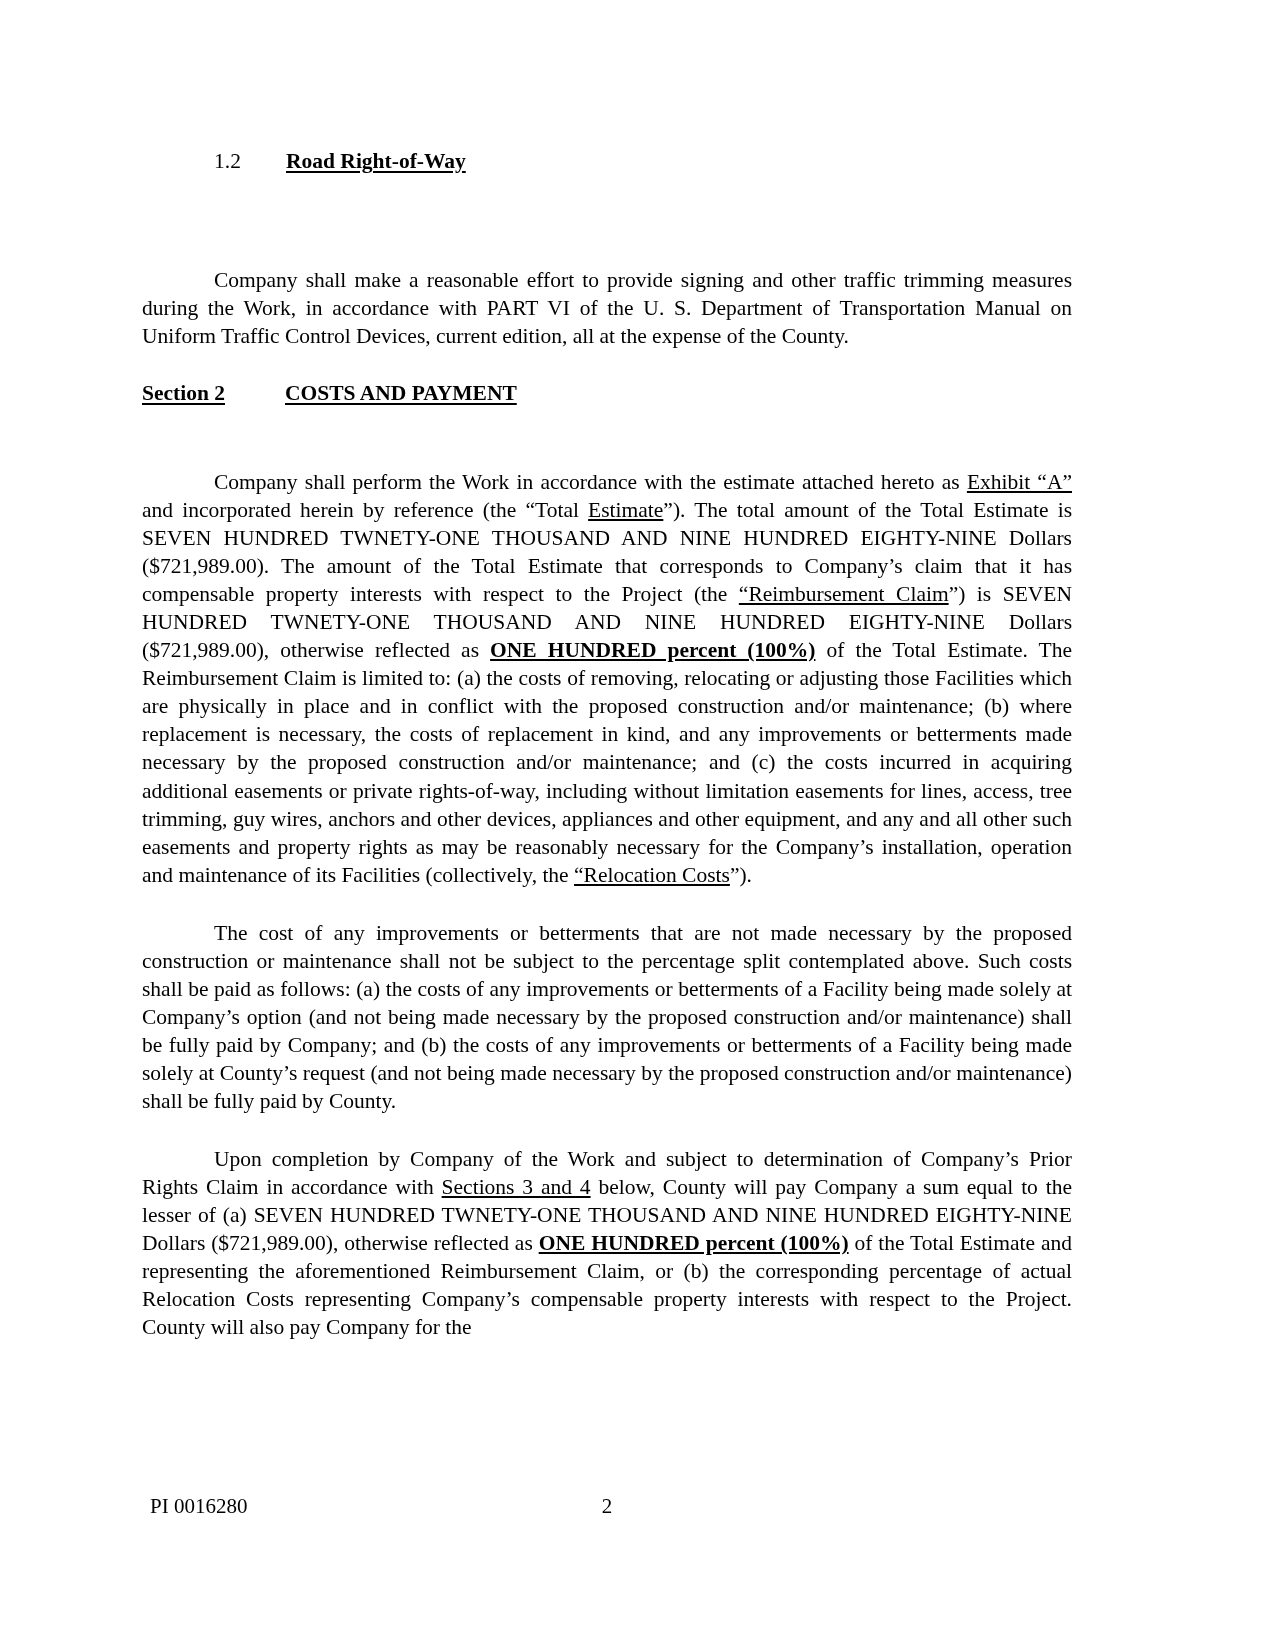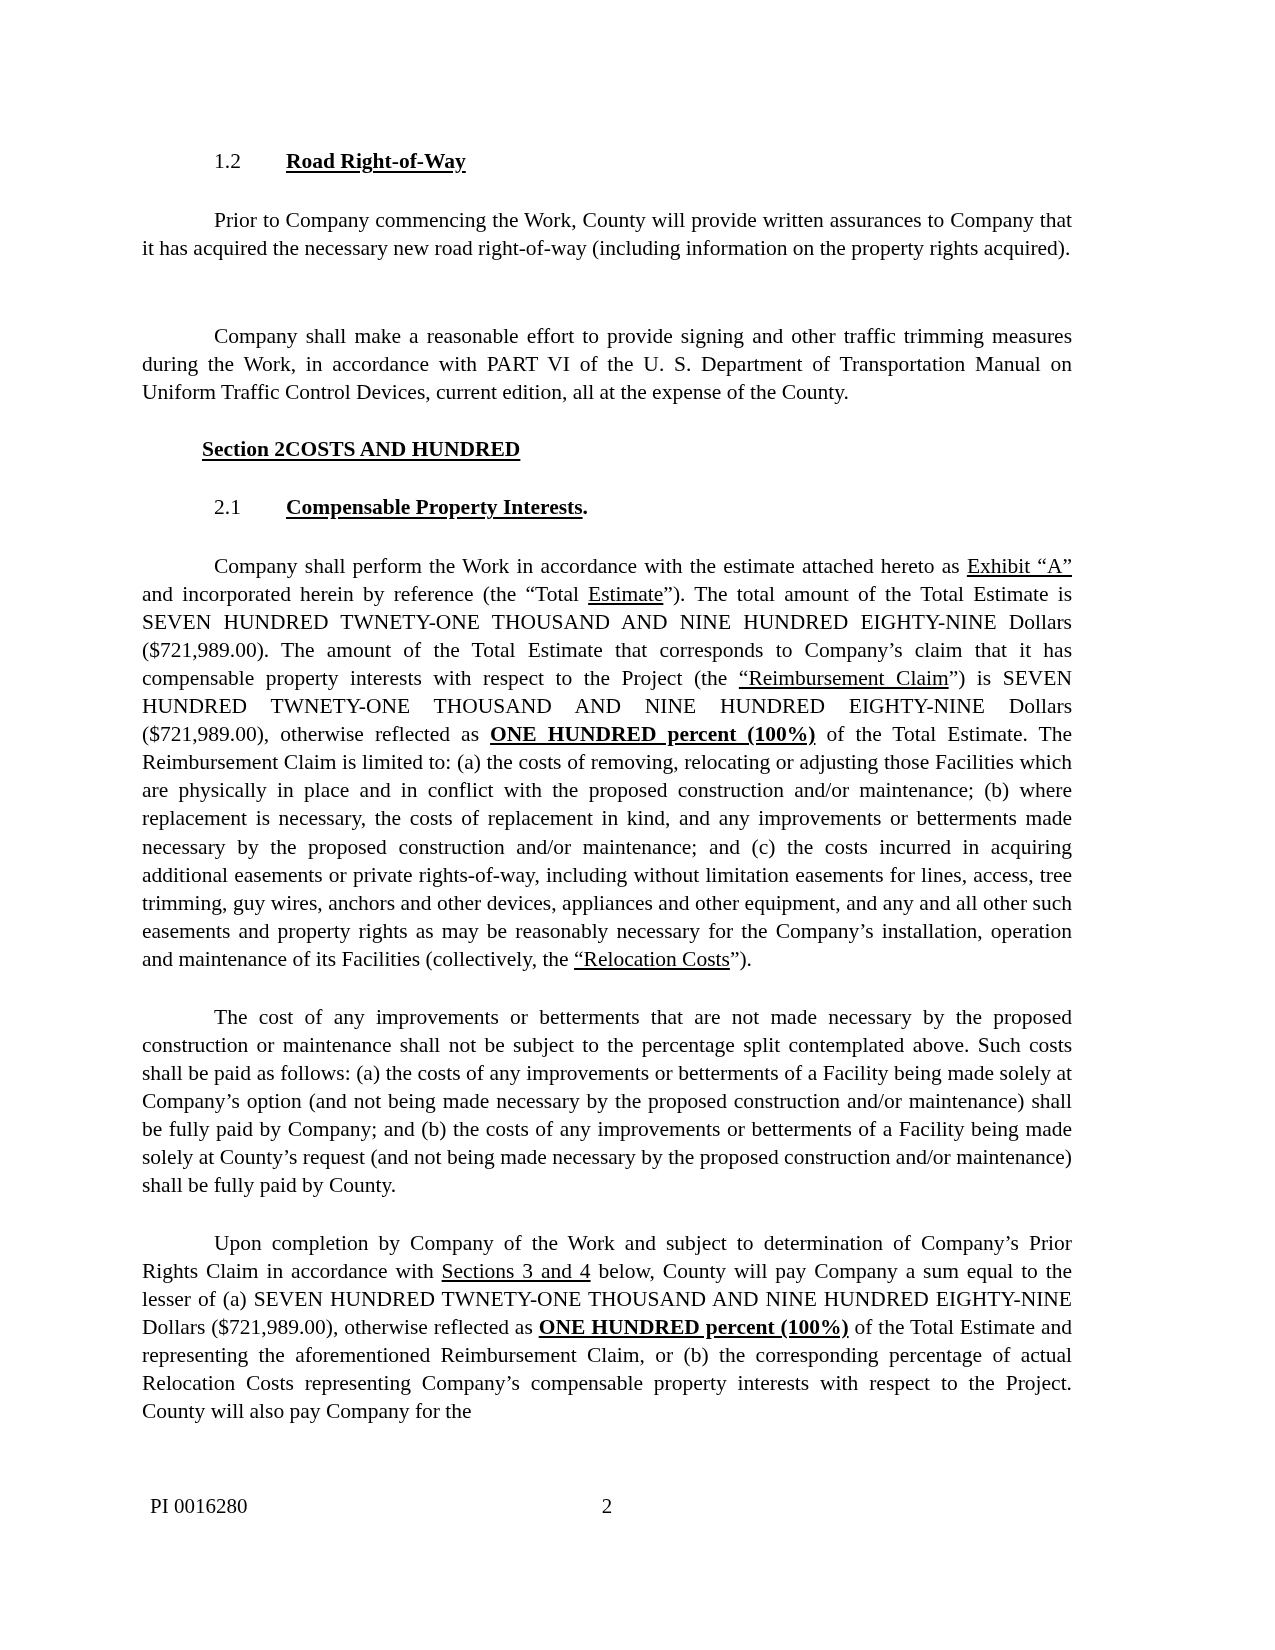--- a/index.html
+++ b/index.html
@@ -38,21 +38,20 @@
   .heading-row .num {
     display: inline-block;
     width: 72px;
     font-weight: normal;
   }
   .heading-row .num.flush {
     width: 143px;
     font-weight: bold;
     text-decoration: underline;
     text-underline-offset: 3px;
-    text-align: right;
   }
   .heading-row .ttl {
     font-weight: bold;
     text-decoration: underline;
     text-underline-offset: 3px;
   }
   .heading-row .ttl-after {
     font-weight: bold;
     text-decoration: none;
   }
@@ -108,38 +107,34 @@
 <body>
 
 <div class="page">
 
   <div class="content">
 
     <div class="heading-row sub-heading">
       <span class="num">1.2</span><span class="ttl">Road Right-of-Way</span>
     </div>
     <div class="gap-h"></div>
-    <p class="body">Prior to Company commencing the Work, County will provide written assurances to Company that it has acquired the necessary new road right-of-way (including information on the property rights acquired).</p>
 
     <div class="gap-p"></div>
 
     <div class="gap-h"></div>
     <p class="body">Company shall make a reasonable effort to provide signing and other traffic trimming measures during the Work, in accordance with PART VI of the U. S. Department of Transportation Manual on Uniform Traffic Control Devices, current edition, all at the expense of the County.</p>
 
     <div class="gap-s"></div>
 
     <div class="heading-row sec-heading">
-      <span class="num flush">Section 2</span><span class="ttl">COSTS AND HUNDRED</span>
+      <span class="num flush">Section 2</span><span class="ttl">COSTS AND PAYMENT</span>
     </div>
 
     <div class="gap-h"></div>
 
-    <div class="heading-row sub-heading">
-      <span class="num">2.1</span><span class="ttl">Compensable Property Interests</span><span class="ttl-after">.</span>
-    </div>
 
     <div class="gap-h"></div>
 
     <p class="body"><span>Company shall perform the Work in accordance with the estimate attached hereto as </span><span class="u">Exhibit “A”</span><span> and incorporated herein by reference (the “Total </span><span class="u">Estimate</span><span>”).  The total amount of the Total Estimate is SEVEN HUNDRED TWNETY-ONE THOUSAND AND NINE HUNDRED EIGHTY-NINE Dollars ($721,989.00).  The amount of the Total Estimate that corresponds to Company’s claim that it has compensable property interests with respect to the Project (the </span><span class="u">“Reimbursement Claim</span><span>”) is SEVEN HUNDRED TWNETY-ONE THOUSAND AND NINE HUNDRED EIGHTY-NINE Dollars ($721,989.00), otherwise reflected as  </span><span class="b">ONE HUNDRED percent (100%)</span><span> of the Total Estimate.  The Reimbursement Claim is limited to: (a) the costs of removing, relocating or adjusting those Facilities which are physically in place and in conflict with the proposed construction and/or maintenance; (b) where replacement is necessary, the costs of replacement in kind, and any improvements or betterments made necessary by the proposed construction and/or maintenance; and (c) the costs incurred in acquiring additional easements or private rights-of-way, including without limitation easements for lines, access, tree trimming, guy wires, anchors and other devices, appliances and other equipment, and any and all other such easements and property rights as may be reasonably necessary for the Company’s installation, operation and maintenance of its Facilities (collectively, the </span><span class="u">“Relocation Costs</span><span>”).</span></p>
 
     <div class="gap-p"></div>
 
     <p class="body">The cost of any improvements or betterments that are not made necessary by the proposed construction or maintenance shall not be subject to the percentage split contemplated above.  Such costs shall be paid as follows:  (a) the costs of any improvements or betterments of a Facility being made solely at Company’s option (and not being made necessary by the proposed construction and/or maintenance) shall be fully paid by Company; and (b)  the costs of any improvements or betterments of a Facility being made solely at County’s request (and not being made necessary by the proposed construction and/or maintenance) shall be fully paid by County.</p>
 
     <div class="gap-p"></div>

